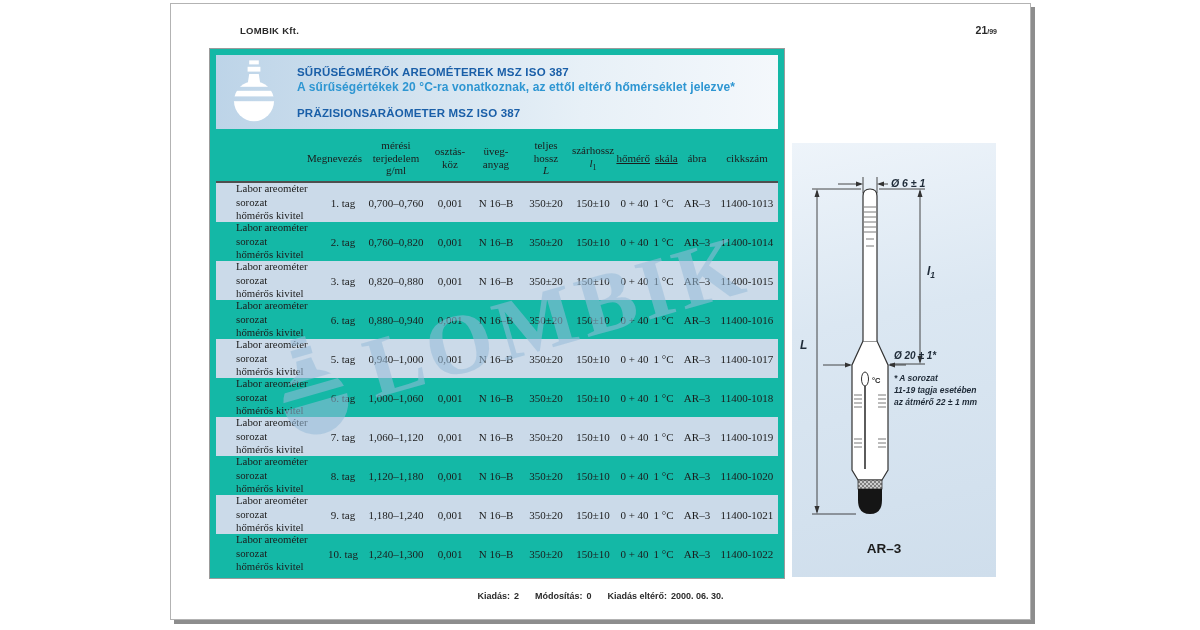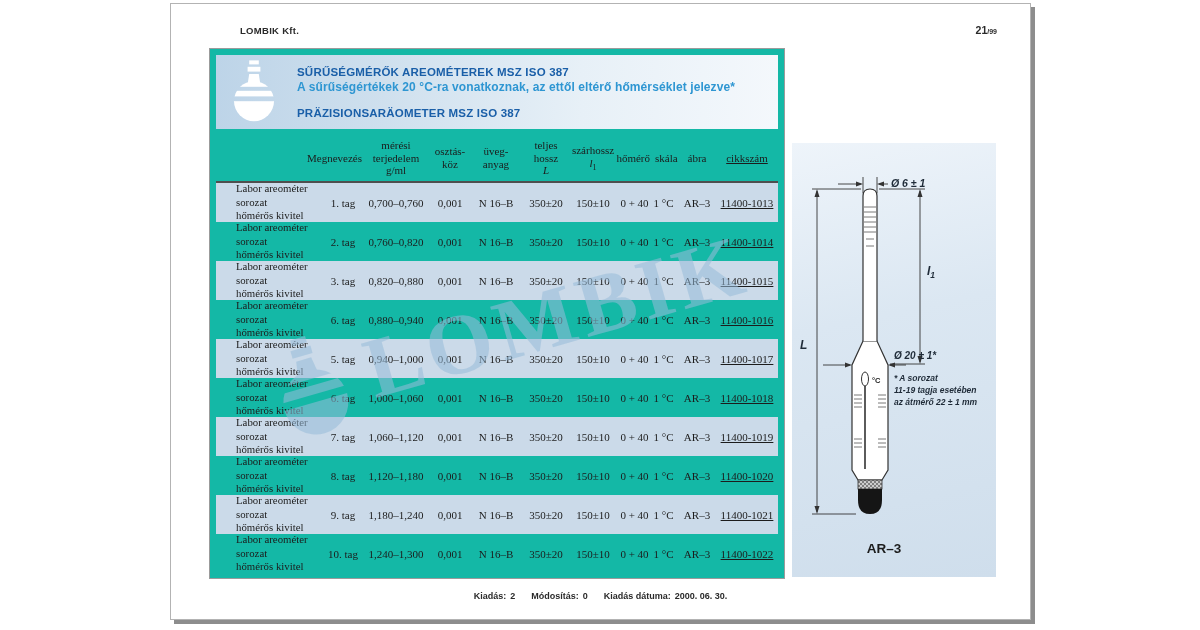--- a/index.html
+++ b/index.html
@@ -42,23 +42,23 @@
   .c { text-align:center; }
   .c.name { width:108px; text-align:left; padding-left:20px; line-height:1.25; font-size:10.8px; }
   .w-tag { width:38px; }
   .w-range { width:68px; }
   .w-div { width:40px; }
   .w-glass { width:52px;font-family:Liberation Serif, serif; }
   .w-tot { width:48px; }
   .w-stem { width:46px; }
   .w-thermo { width:62px; display:flex; justify-content:center; gap:5px; }
   .w-fig { width:38px; }
-  .w-art { width:62px;text-decoration:underline; }
+  .w-art { width:62px; }
   .thead .w-range { width:68px; } .thead .w-div { width:40px; } .thead .w-glass { width:52px; }
-  .thead .w-tot { width:48px; } .thead .w-stem { width:46px; } .thead .w-thermo { width:62px; }
+  .thead .w-tot { width:48px; } .thead .w-stem { width:46px; } .thead .w-thermo { width:62px;text-decoration:underline; }
   .thead .w-fig { width:38px; } .thead .w-art { width:62px; }
 
   
   #watermark { position:absolute; left:100px; top:340px; display:flex; align-items:center; gap:16px;
                transform:rotate(-16deg); transform-origin:0 50%;
                color:rgba(152,188,217,.58); pointer-events:none; z-index:5; }
   #watermark .wm-text { font-family:"Liberation Serif", serif; font-weight:bold; font-size:86px;
                         letter-spacing:5px; line-height:1; color:rgba(152,188,217,.55); }
 
   
@@ -453,19 +453,19 @@
     <div id="footer">
       <span class="f-item">
           <span>Kiadás:</span>
           <span>2</span>
         </span>
       <span class="f-item">
           <span>Módosítás:</span>
           <span>0</span>
         </span>
       <span class="f-item">
-          <span>Kiadás dátuma:</span>
+          <span>Kiadás eltérő:</span>
           <span>2000. 06. 30.</span>
         </span>
     </div>
 
   </div>
 </div>
 
 </body></html>

